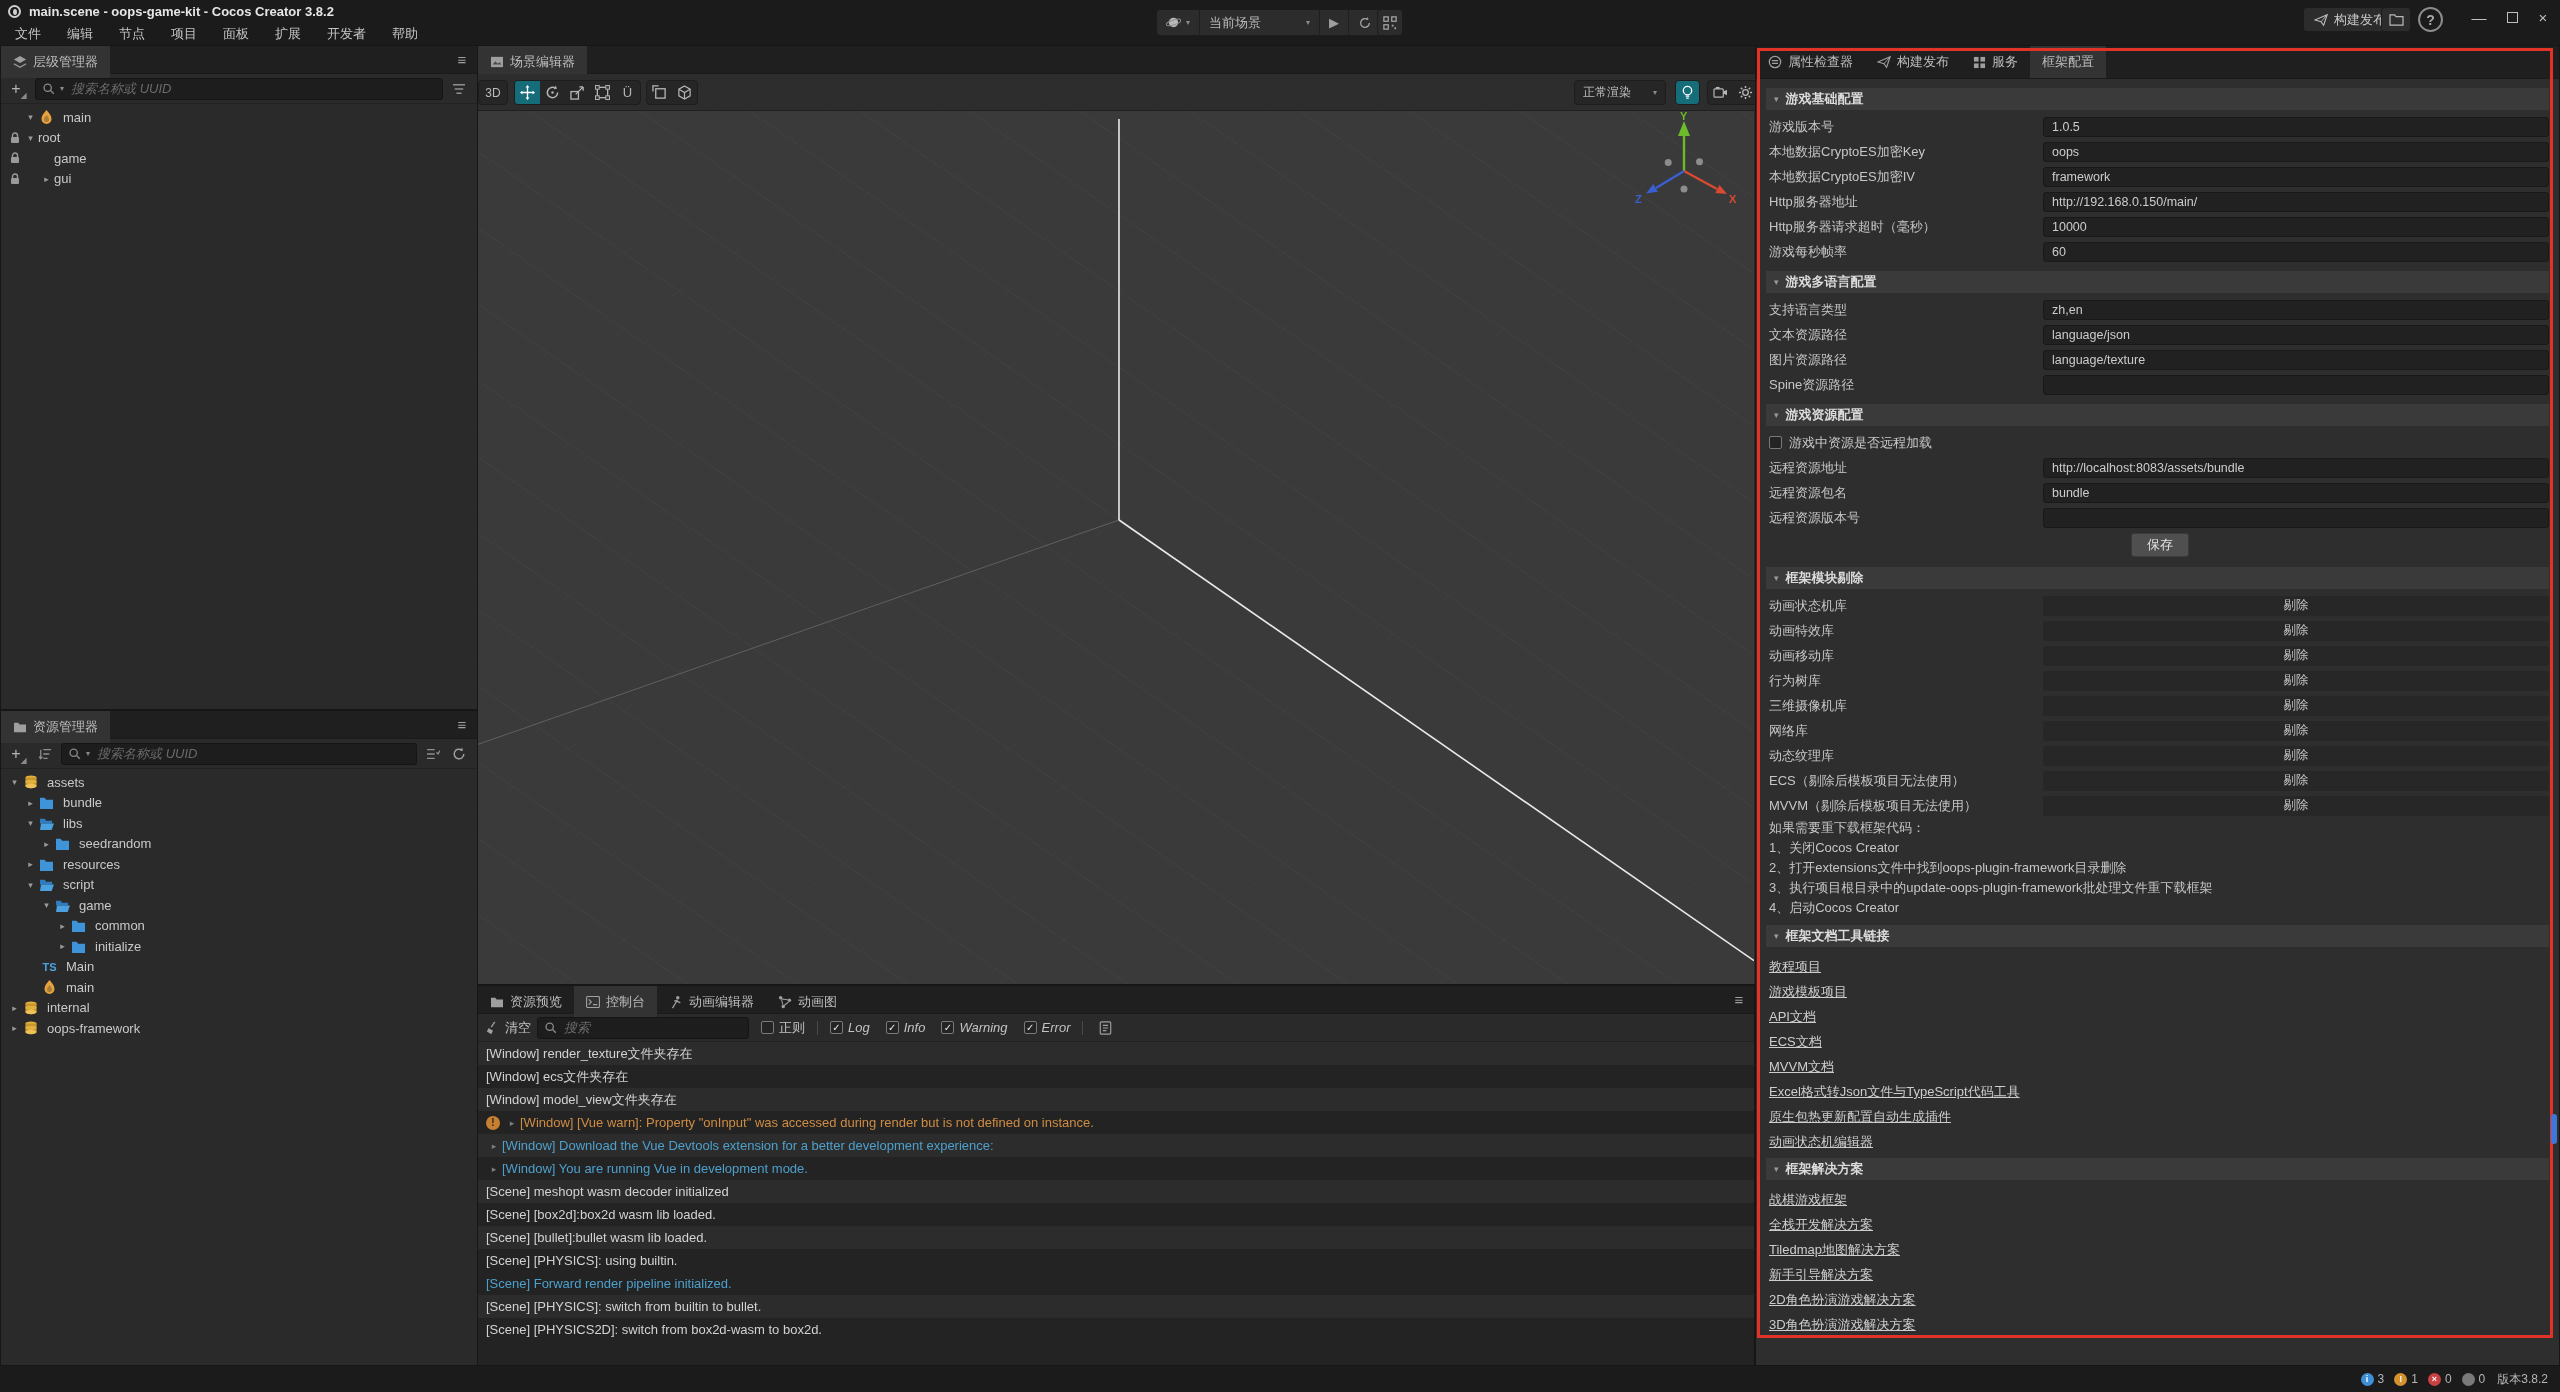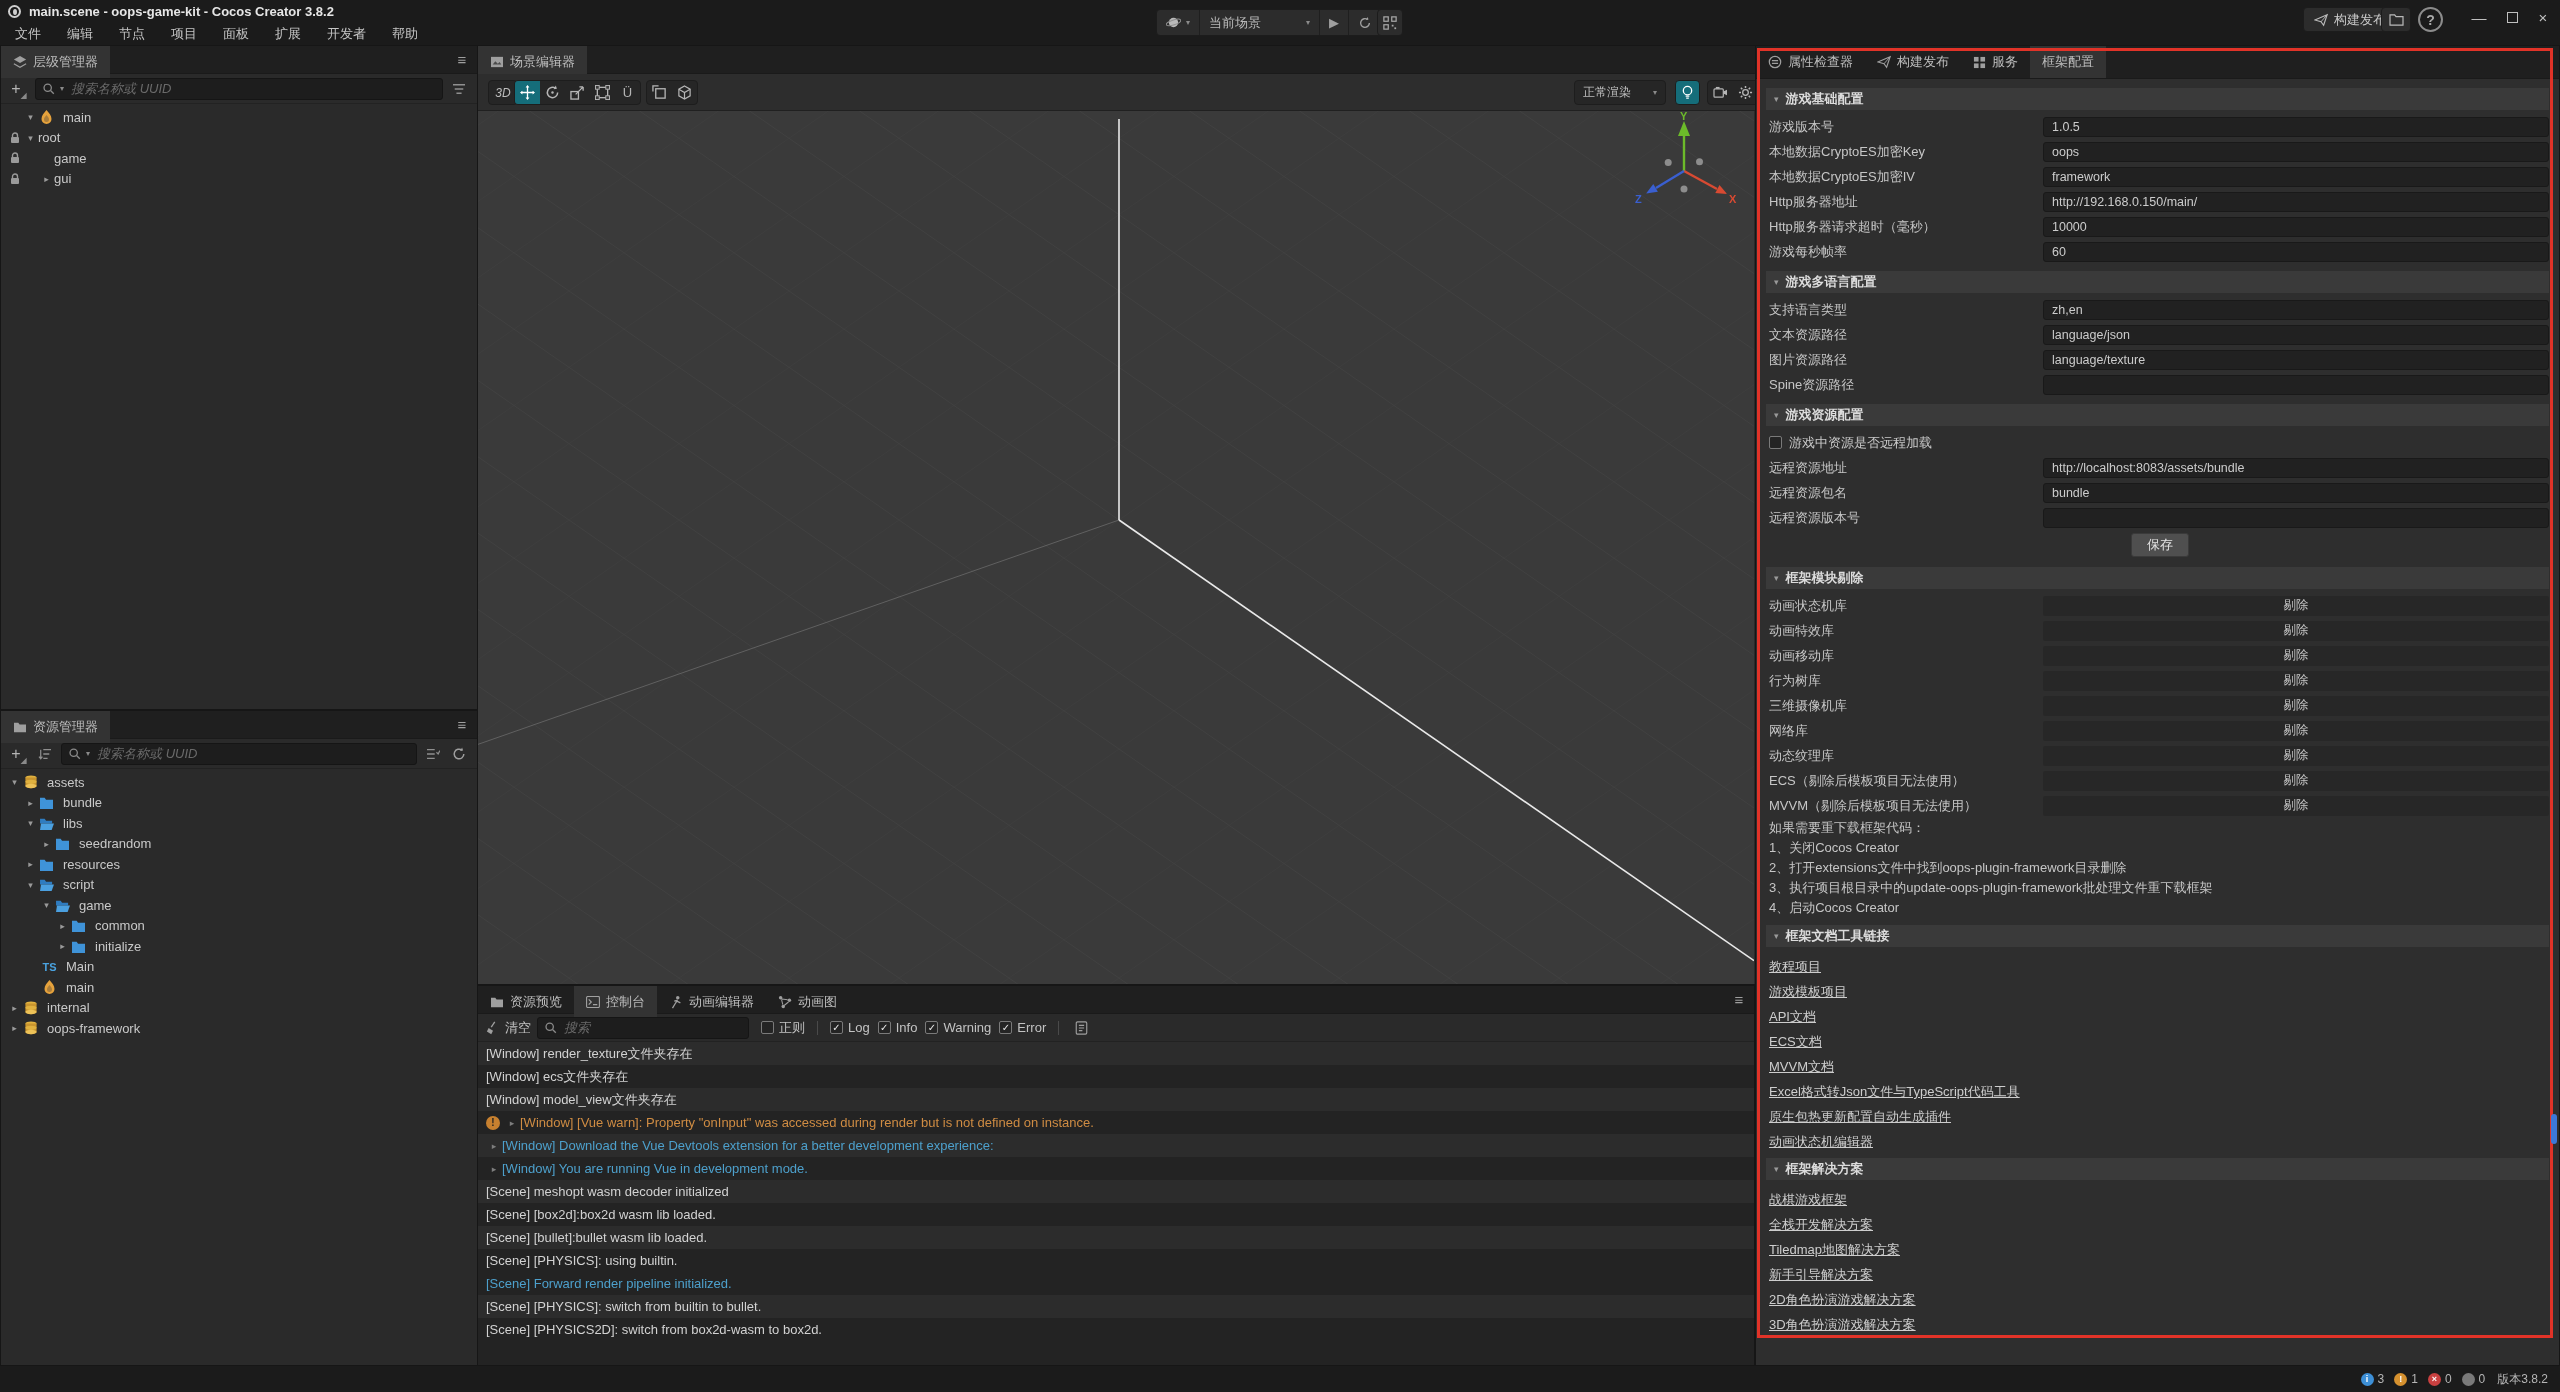--- a/index.html
+++ b/index.html
@@ -442,21 +442,21 @@
         <svg width="14" height="12" viewBox="0 0 16 14">
             <rect x="1" y="1" width="14" height="12" fill="#9f9f9f"></rect>
             <path d="M3 10l3-4 3 3 2-2 2 3z" fill="#4b4b4b"></path>
           </svg>
         <span>场景编辑器</span>
       </div>
       <div class="tab-spacer"></div>
       <div class="panel-menu">≡</div>
     </div>
     <div id="scene-toolbar">
-      <div class="sc-btn" style="left:10px;width:30px;font-style:italic;">
+      <div class="sc-btn" style="left:0;width:30px;">
           <span>3D</span>
         </div>
       <div class="tool-group" style="left:36px;">
         <div class="tool active">
           <svg width="15" height="15" viewBox="0 0 16 16">
               <path d="M8 1v14M1 8h14" stroke="#fff" stroke-width="1.4"></path>
               <path d="M8 0l2 2.6H6zM8 16l2-2.6H6zM0 8l2.6-2v4zM16 8l-2.6-2v4z" fill="#fff"></path>
             </svg>
         </div>
         <div class="tool">
@@ -655,21 +655,21 @@
             <circle cx="7" cy="7" r="4.5" fill="none" stroke="#8a8a8a" stroke-width="1.6"></circle>
             <path d="M10.5 10.5L14.5 14.5" stroke="#8a8a8a" stroke-width="1.6"></path>
           </svg>
         <input placeholder="搜索" style="">
       </div>
       <div class="filter-item" style="margin-left:6px;">
         <span class="cb"></span>
         <span>正则</span>
       </div>
       <div class="vsep"></div>
-      <div id="console-filters" style="display:flex;align-items:center;gap:8px;">
+      <div id="console-filters" style="display:flex;align-items:center;gap:16px;font-style:italic;">
           <div class="filter-item">
             <span class="cb checked"></span>
             <span>Log</span>
           </div>
           <div class="filter-item">
             <span class="cb checked"></span>
             <span>Info</span>
           </div>
           <div class="filter-item">
             <span class="cb checked"></span>

